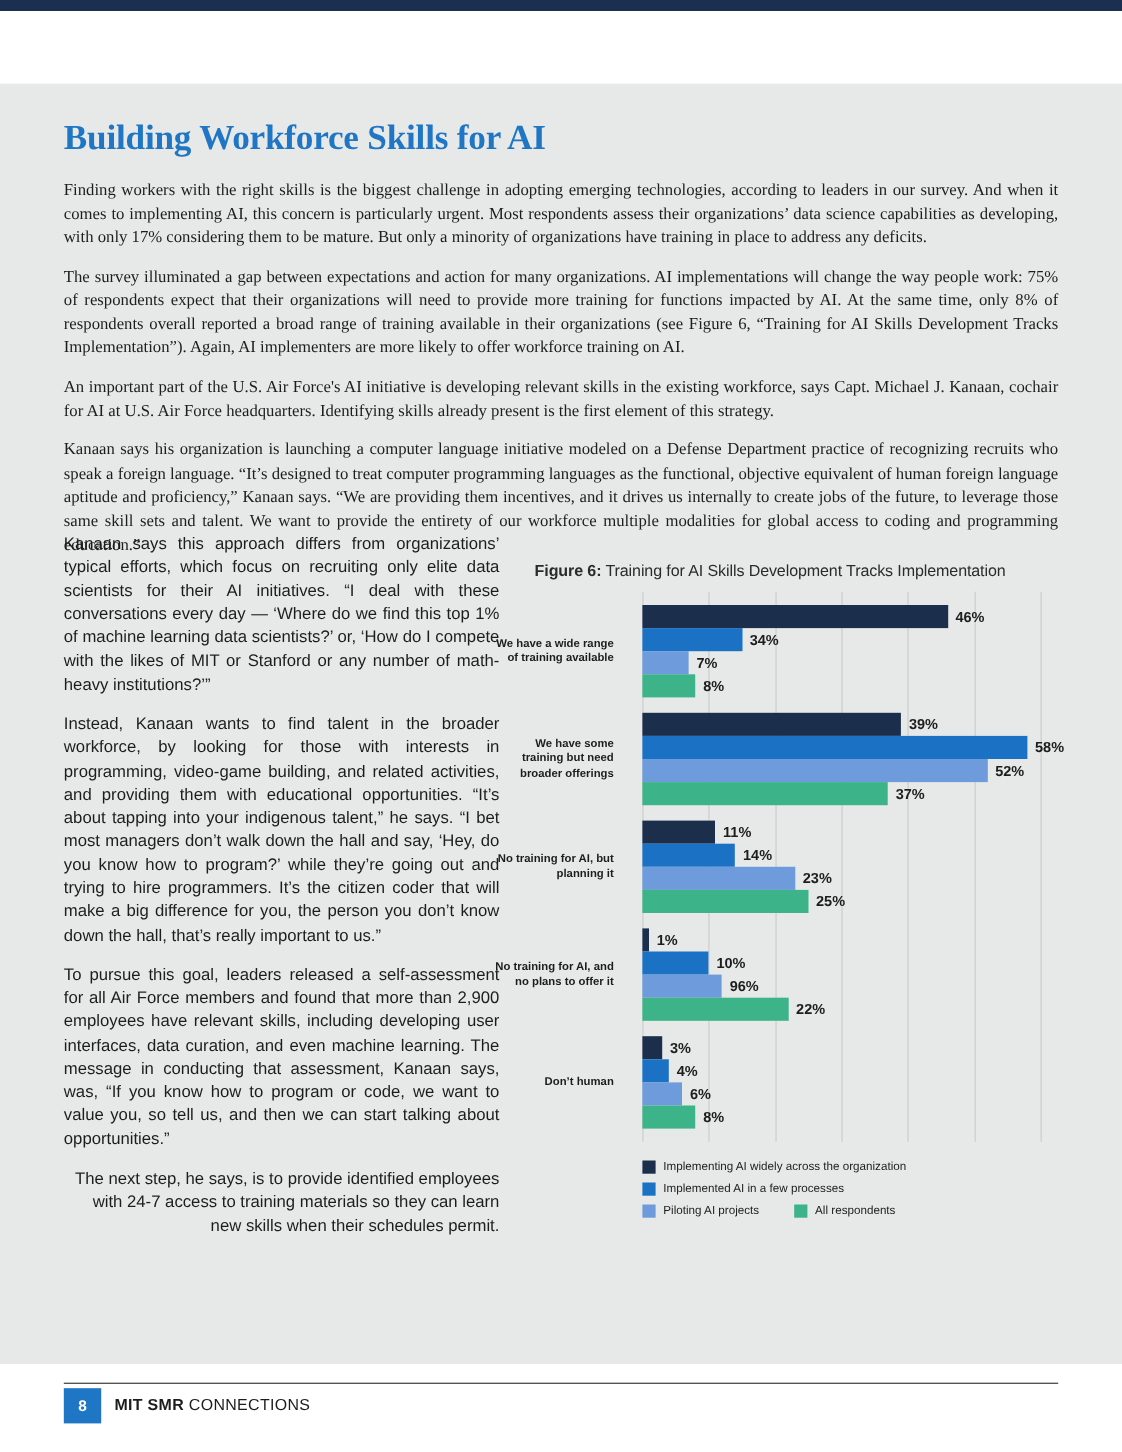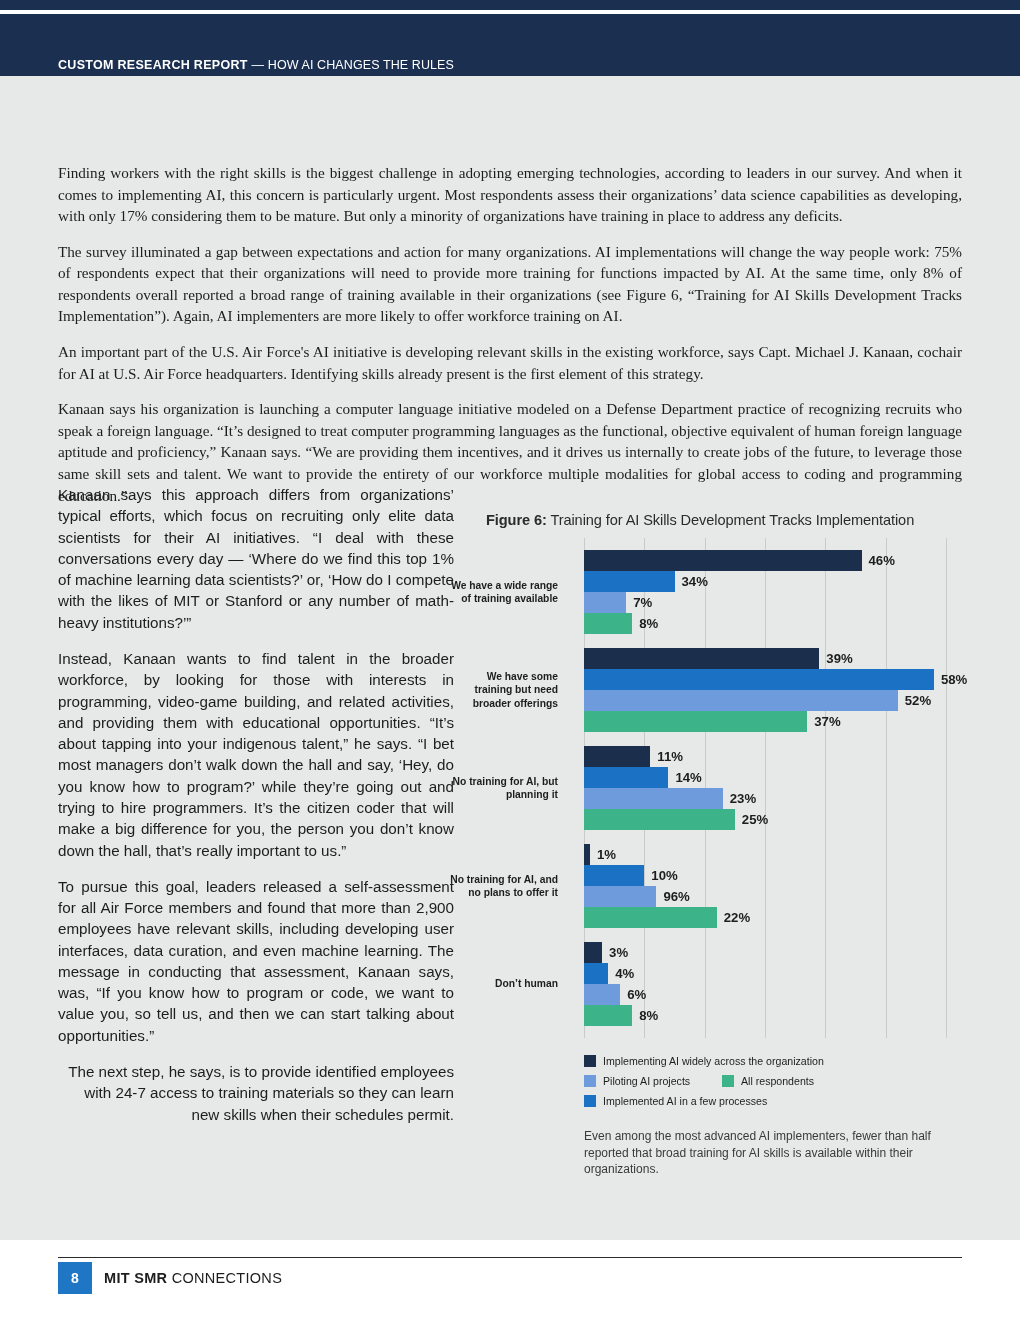--- a/index.html
+++ b/index.html
@@ -132,28 +132,24 @@
   .footer-text b { font-weight: bold; }
   .footer-text span.light { font-weight: normal; }
 </style>
 </head>
 <body>
 
 <div class="page">
 
   <div class="top-strip"></div>
 
-  <div class="header-band">
-    <div class="header-text">
-      <span class="hl-strong">CUSTOM RESEARCH REPORT</span><span class="hl-dash"> — </span><span class="hl-sub">HOW AI CHANGES THE RULES</span>
-    </div>
-  </div>
 
   <div class="content">
 
+    <div class="page-title">Building Workforce Skills for AI</div>
 
     <div class="fullcol">
       <p>Finding workers with the right skills is the biggest challenge in adopting emerging technologies, according to leaders in our survey. And when it comes to implementing AI, this concern is particularly urgent. Most respondents assess their organizations’ data science capabilities as developing, with only 17% considering them to be mature. But only a minority of organizations have training in place to address any deficits.</p>
       <p>The survey illuminated a gap between expectations and action for many organizations. AI implementations will change the way people work: 75% of respondents expect that their organizations will need to provide more training for functions impacted by AI. At the same time, only 8% of respondents overall reported a broad range of training available in their organizations (see Figure 6, “Training for AI Skills Development Tracks Implementation”). Again, AI implementers are more likely to offer workforce training on AI.</p>
       <p>An important part of the U.S. Air Force's AI initiative is developing relevant skills in the existing workforce, says Capt. Michael J. Kanaan, cochair for AI at U.S. Air Force headquarters. Identifying skills already present is the first element of this strategy.</p>
       <p>Kanaan says his organization is launching a computer language initiative modeled on a Defense Department practice of recognizing recruits who speak a foreign language. “It’s designed to treat computer programming languages as the functional, objective equivalent of human foreign language aptitude and proficiency,” Kanaan says. “We are providing them incentives, and it drives us internally to create jobs of the future, to leverage those same skill sets and talent. We want to provide the entirety of our workforce multiple modalities for global access to coding and programming education.”</p>
     </div>
 
     <div class="leftcol">
       <p>Kanaan says this approach differs from organizations’ typical efforts, which focus on recruiting only elite data scientists for their AI initiatives. “I deal with these conversations every day — ‘Where do we find this top 1% of machine learning data scientists?’ or, ‘How do I compete with the likes of MIT or Stanford or any number of math-heavy institutions?’”</p>
@@ -224,32 +220,31 @@
             <div class="bar-val" style="left: 55.2667px; top: 467px;">8%</div>
           </div>
       </div>
 
       <div class="legend" id="chart-legend">
           <div class="legend-row">
             <span class="swatch" style="left: 0px; background: rgb(27, 46, 75);"></span>
             <span class="legend-label" style="left: 19px;">Implementing AI widely across the organization</span>
           </div>
           <div class="legend-row">
+            <span class="swatch" style="left: 0px; background: rgb(27, 114, 196);"></span>
+            <span class="legend-label" style="left: 19px;">Implemented AI in a few processes</span>
+          </div>
+          <div class="legend-row">
             <span class="swatch" style="left: 0px; background: rgb(109, 155, 219);"></span>
             <span class="legend-label" style="left: 19px;">Piloting AI projects</span>
             <span class="swatch" style="left: 138px; background: rgb(60, 179, 137);"></span>
             <span class="legend-label" style="left: 157px;">All respondents</span>
           </div>
-          <div class="legend-row">
-            <span class="swatch" style="left: 0px; background: rgb(27, 114, 196);"></span>
-            <span class="legend-label" style="left: 19px;">Implemented AI in a few processes</span>
-          </div>
         </div>
 
-      <div class="fig-caption">Even among the most advanced AI implementers, fewer than half reported that broad training for AI skills is available within their organizations.</div>
 
     </div>
 
   </div>
 
   <div class="footer-rule"></div>
   <div class="pagenum">8</div>
   <div class="footer-text">
     <b>MIT SMR</b><span class="light"> CONNECTIONS</span>
   </div>

